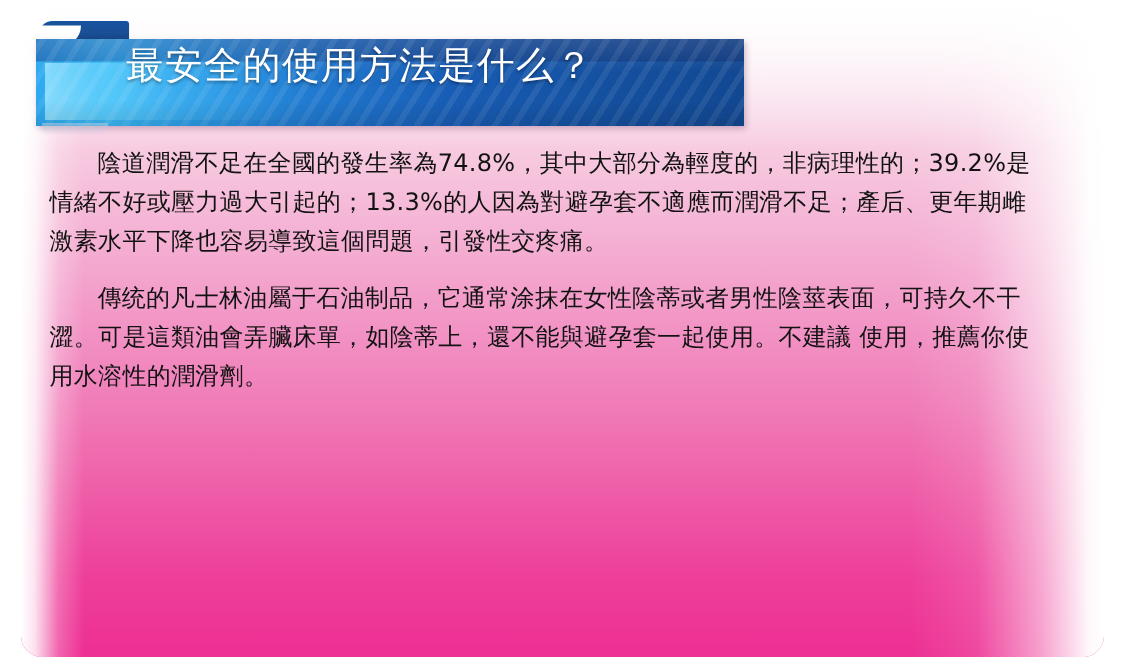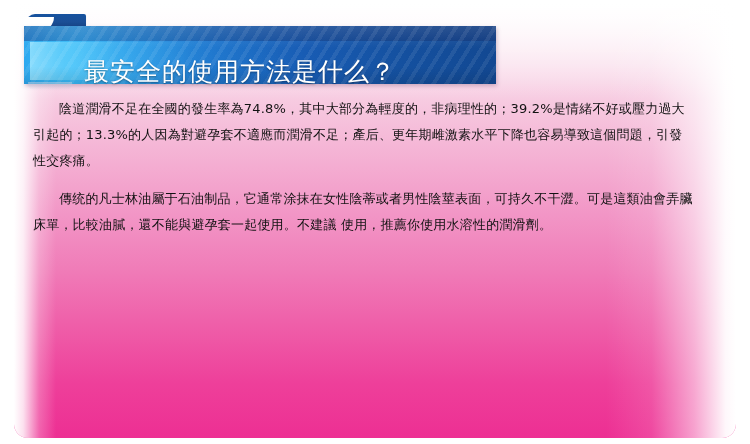--- a/index.html
+++ b/index.html
@@ -177,21 +177,21 @@
     width: 100%; height: 100%;
     background: linear-gradient(to bottom,
       rgba(255,255,255,0.12) 0%,
       rgba(255,255,255,0.00) 38%,
       rgba(0,0,0,0.00) 70%,
       rgba(0,0,0,0.10) 100%);
   }
   .banner .title {
     position: absolute;
     left: 60px;
-    top: 28px;
+    top: 0;
     right: 10px;
     height: 36px;
     line-height: 36px;
     color: #ffffff;
     font-size: 25px;
     letter-spacing: 1px;
     white-space: nowrap;
     text-shadow: 0 1px 2px rgba(0,0,0,0.35);
   }
   
@@ -208,21 +208,21 @@
   
   .content {
     position: absolute;
     left: 33px;
     top: 96px;
     width: 662px;
   }
   .para {
     margin: 0 0 12px 0;
     color: #121212;
-    font-size: 13px;
+    font-size: 16px;
     line-height: 26px;
     text-indent: 2em;
     text-align: left;
     letter-spacing: 0.2px;
   }
   .para:last-child { margin-bottom: 0; }
 </style>
 </head>
 <body>
 
@@ -242,16 +242,16 @@
       <div class="body-top"></div>
       <div class="stripes"></div>
       <div class="sheen"></div>
       <div class="title">最安全的使用方法是什么？</div>
     </div>
     <div class="shadow-lip"></div>
   </div>
 
   <div class="content">
     <p class="para">陰道潤滑不足在全國的發生率為74.8%，其中大部分為輕度的，非病理性的；39.2%是情緒不好或壓力過大引起的；13.3%的人因為對避孕套不適應而潤滑不足；產后、更年期雌激素水平下降也容易導致這個問題，引發性交疼痛。</p>
-    <p class="para">傳统的凡士林油屬于石油制品，它通常涂抹在女性陰蒂或者男性陰莖表面，可持久不干澀。可是這類油會弄臟床單，比較油膩，還不能與避孕套一起使用。不建議 使用，推薦你使用水溶性的潤滑劑。</p>
+    <p class="para">傳统的凡士林油屬于石油制品，它通常涂抹在女性陰蒂或者男性陰莖表面，可持久不干澀。可是這類油會弄臟床單，如陰蒂上，還不能與避孕套一起使用。不建議 使用，推薦你使用水溶性的潤滑劑。</p>
   </div>
 
 </div>
 
 </body></html>

